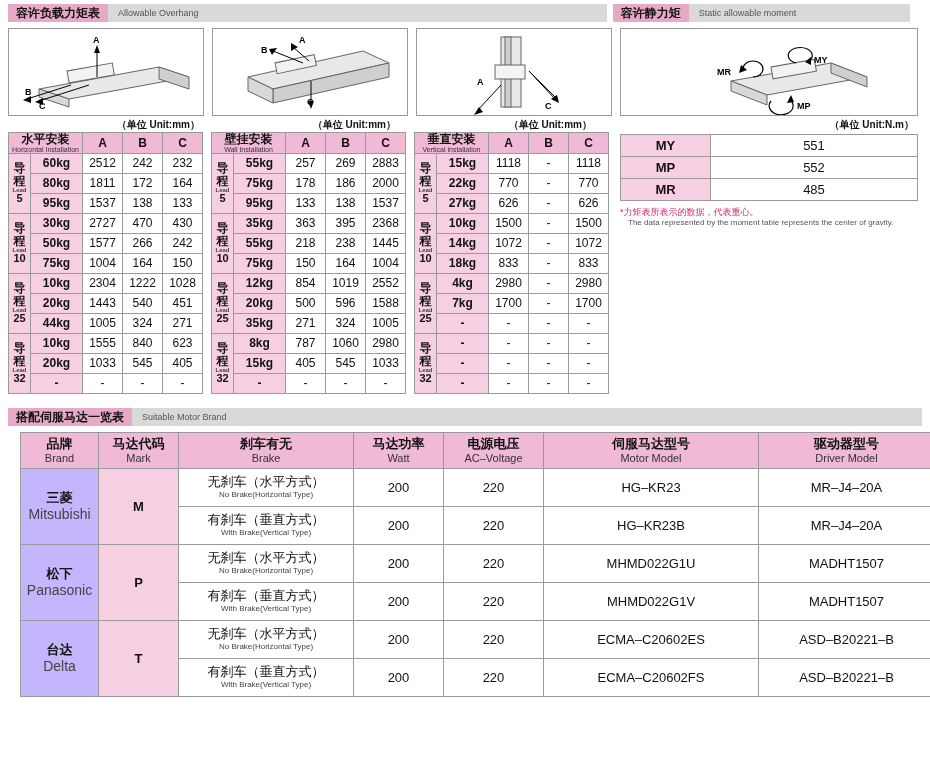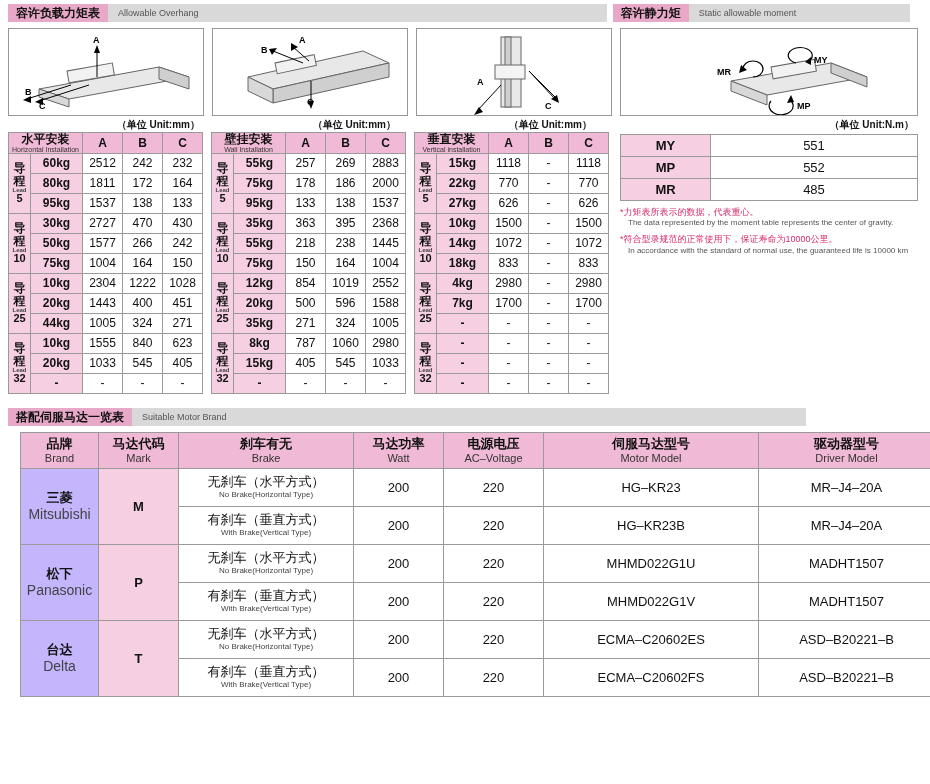--- a/index.html
+++ b/index.html
@@ -304,21 +304,21 @@
                 <span class="num">25</span>
               </td>
               <td class="cell-pink">10kg</td>
               <td>2304</td>
               <td>1222</td>
               <td>1028</td>
             </tr>
             <tr>
               <td class="cell-pink">20kg</td>
               <td>1443</td>
-              <td>400</td>
+              <td>540</td>
               <td>451</td>
             </tr>
             <tr>
               <td class="cell-pink">44kg</td>
               <td>1005</td>
               <td>324</td>
               <td>271</td>
             </tr>
             <tr>
               <td class="lead-cell" rowspan="3">
@@ -609,29 +609,25 @@
             <td class="moment-label">MR</td>
             <td>485</td>
           </tr>
         </tbody>
       </table>
 
     <div class="note">
       <span class="zh">*力矩表所表示的数据，代表重心。</span>
       <span class="en">The data represented by the moment table represents the center of gravity.</span>
     </div>
-    <div class="note">
-      <span class="zh">*符合型录规范的正常使用下，保证寿命为10000公里。</span>
-      <span class="en">In accordance with the standard of normal use, the guaranteed life is 10000 km</span>
-    </div>
   </div>
 </div>
 
 <div style="padding:0 8px; margin-top:14px;">
-  <div class="section-header" style="width:798px;">
+  <div class="section-header" style="width:914px;">
     <div class="sh-title">搭配伺服马达一览表</div>
     <div class="sh-sub">Suitable Motor Brand</div>
   </div>
 </div>
 
 <div class="motor-wrap" style="margin-top:6px;">
   <table class="motor" id="motor-table">
       <colgroup>
         <col style="width:78px">
         <col style="width:80px">

